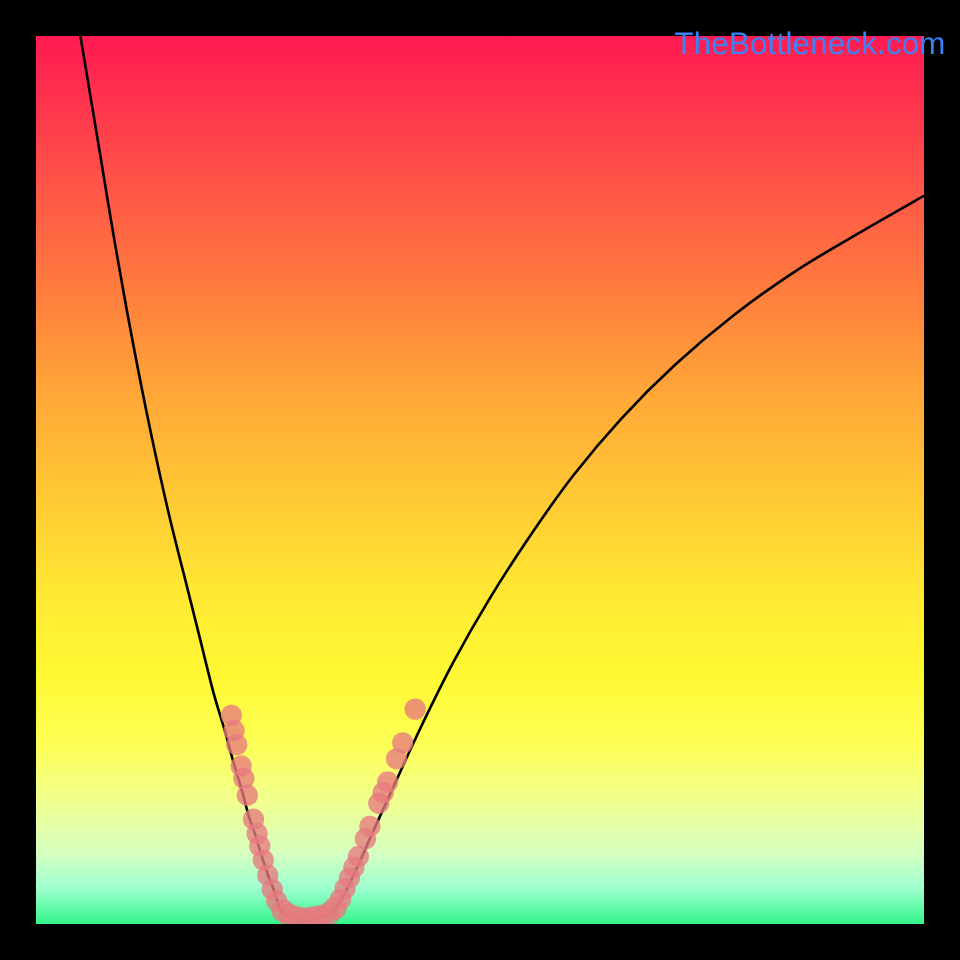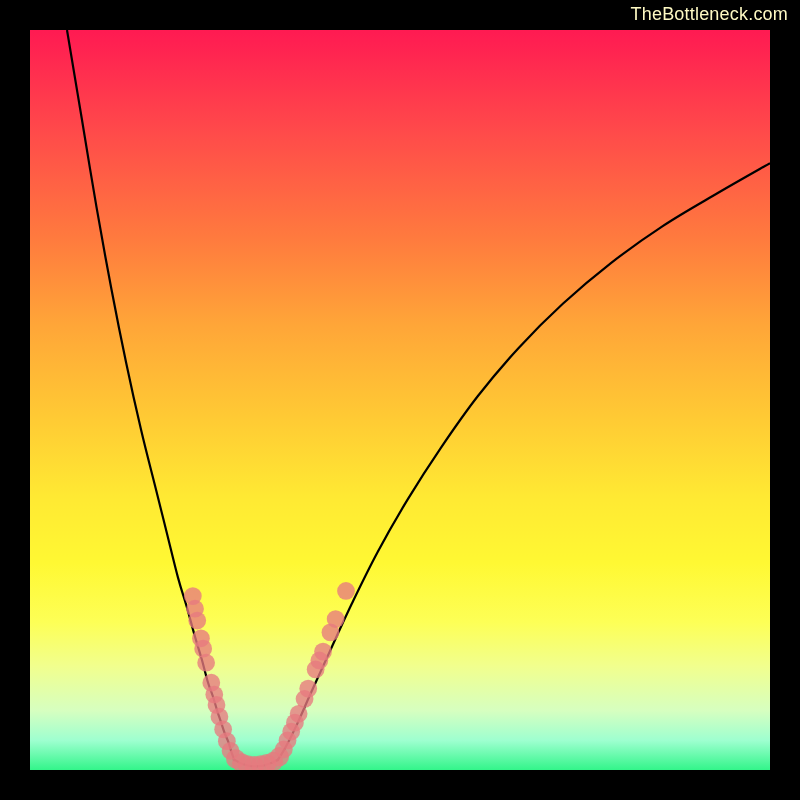--- a/index.html
+++ b/index.html
@@ -34,24 +34,24 @@
       #fdff56 80%,
       #f1ff8e 86%,
       #d6ffc0 92%,
       #9effd0 96%,
       #33f58a 100%
     );
     overflow: hidden;
   }
   .watermark {
     position: absolute;
-    top: 4px;
+    top: 21px;
     right: 12px;
-    color: #fef9c3;
-    font-size: 18px;
+    color: #3b82f6;
+    font-size: 26px;
     font-weight: 500;
     letter-spacing: 0.2px;
     user-select: none;
   }
   svg.curves { display:block; }
   .curve { fill: none; stroke: #000; stroke-width: 2.2; }
   .dot   { fill: #e77a7f; fill-opacity: 0.78; }
 </style>
 </head>
 <body>

